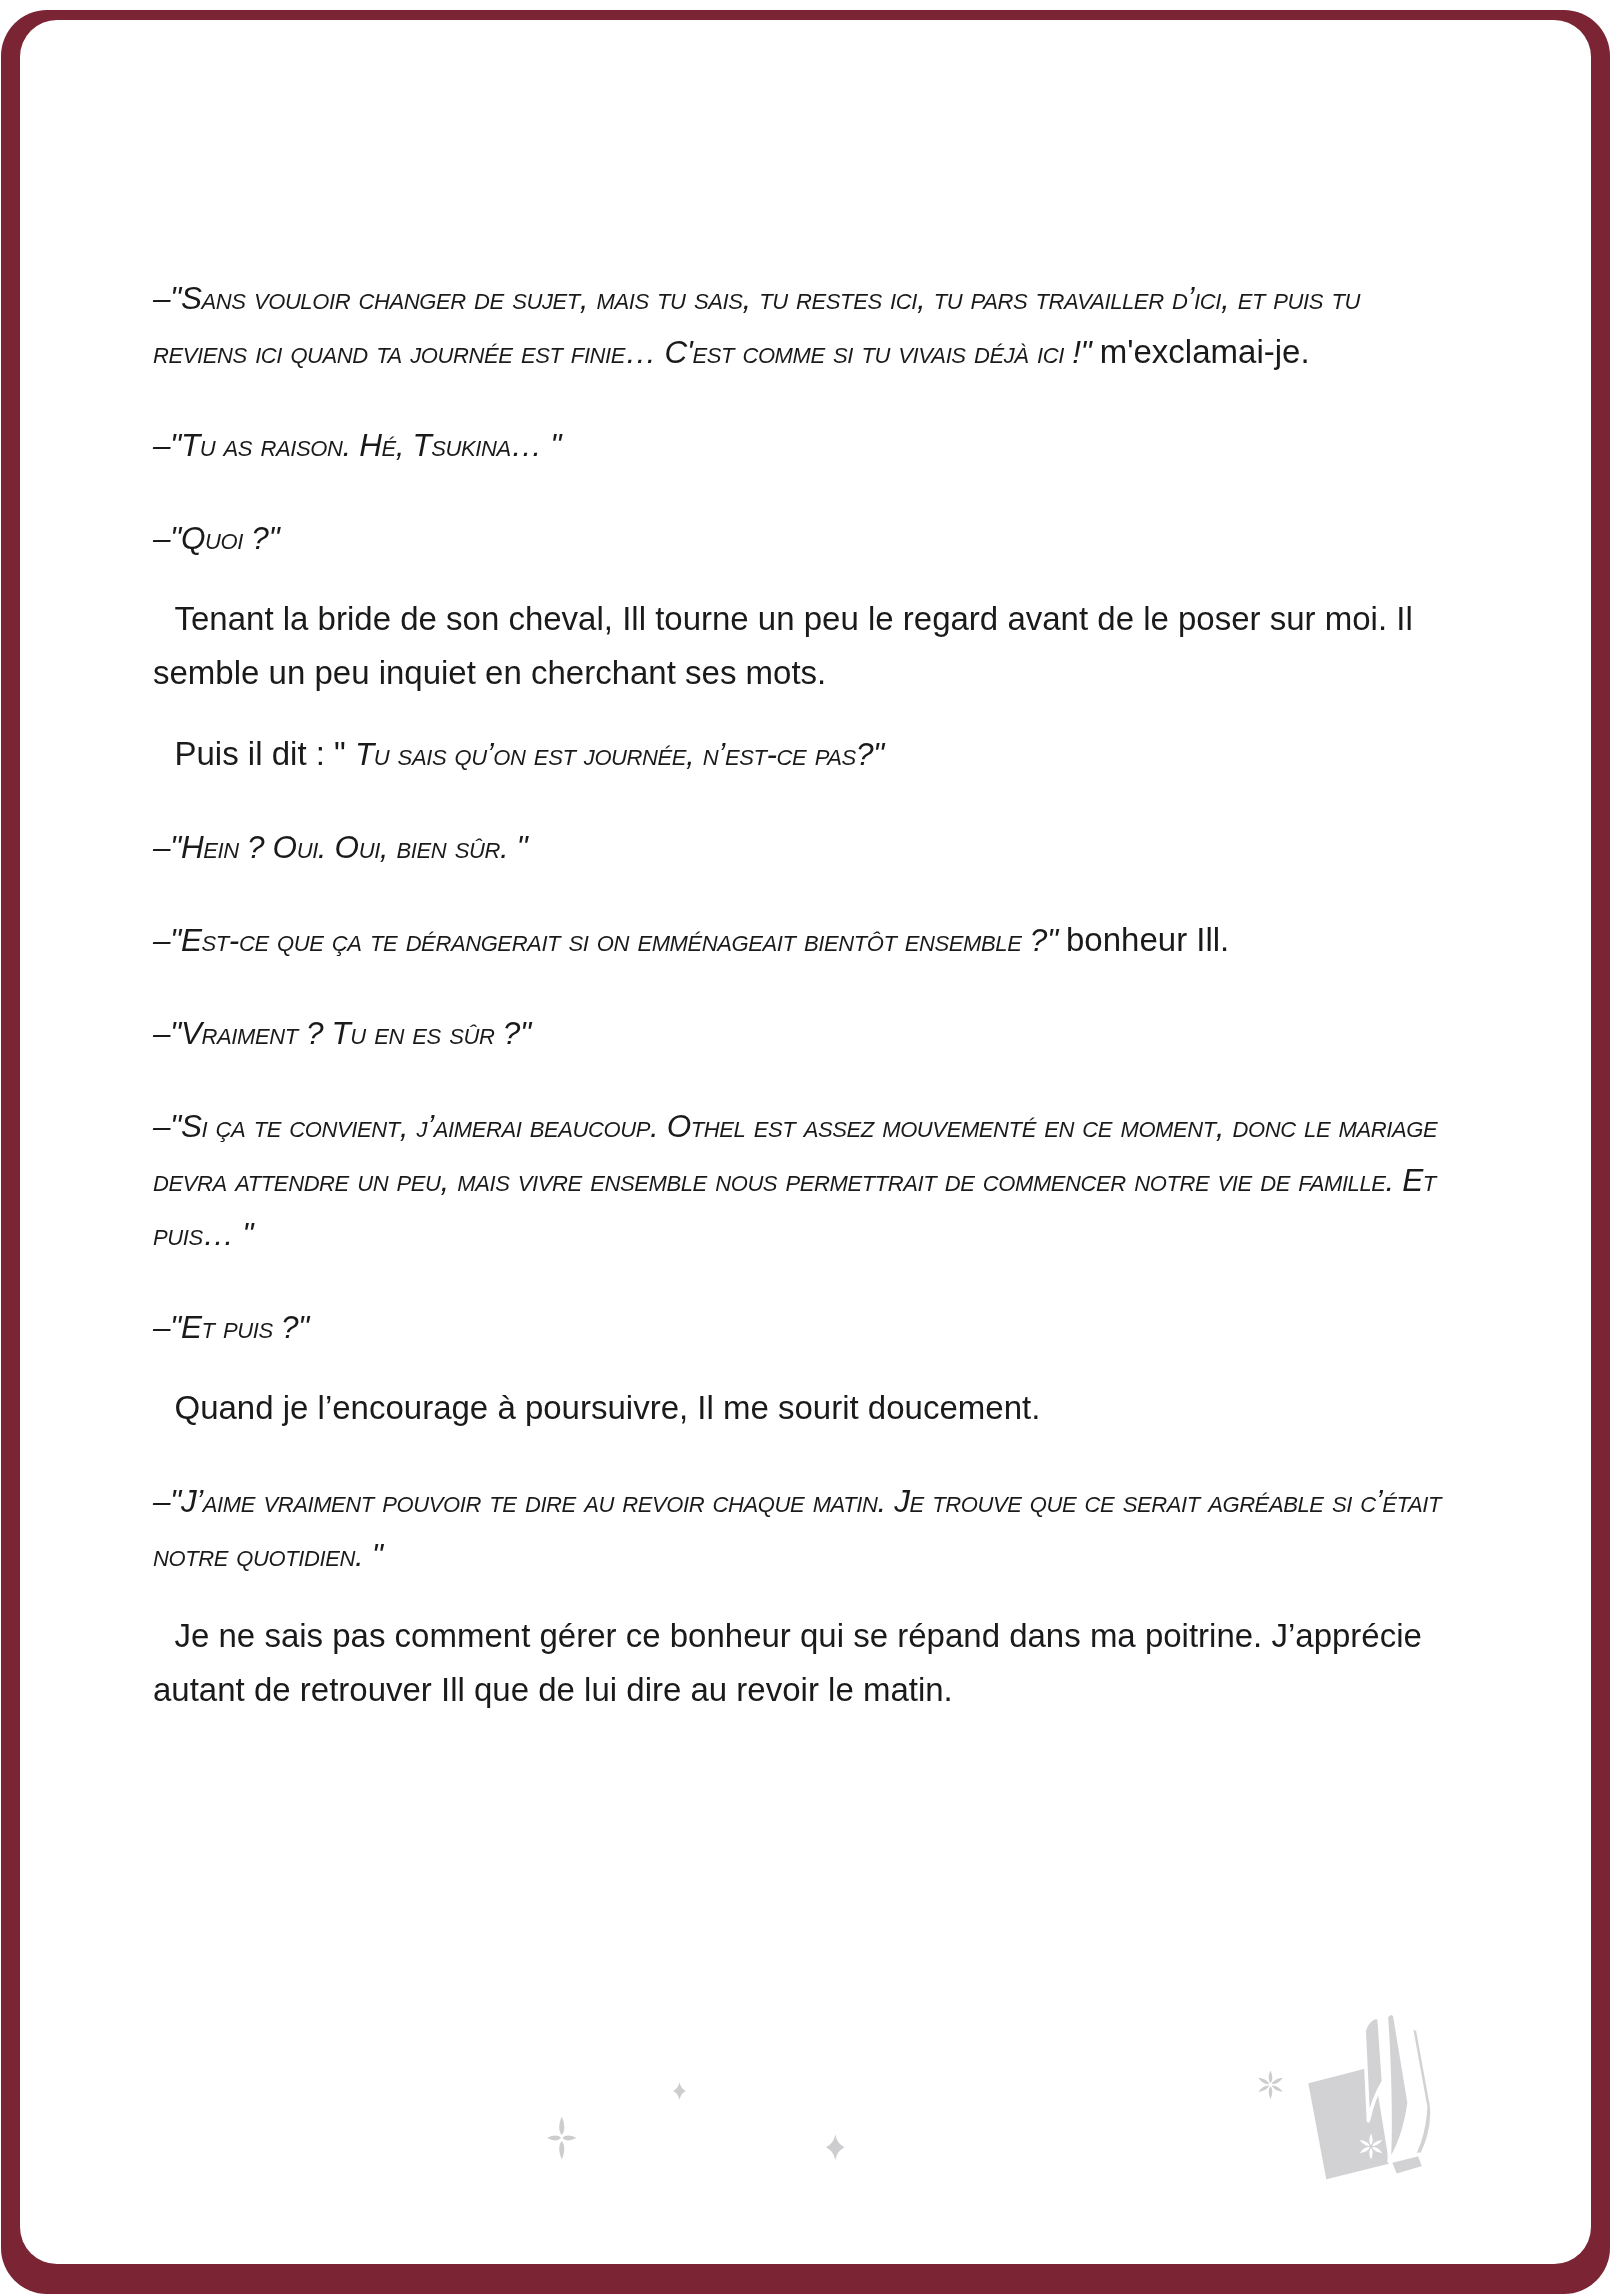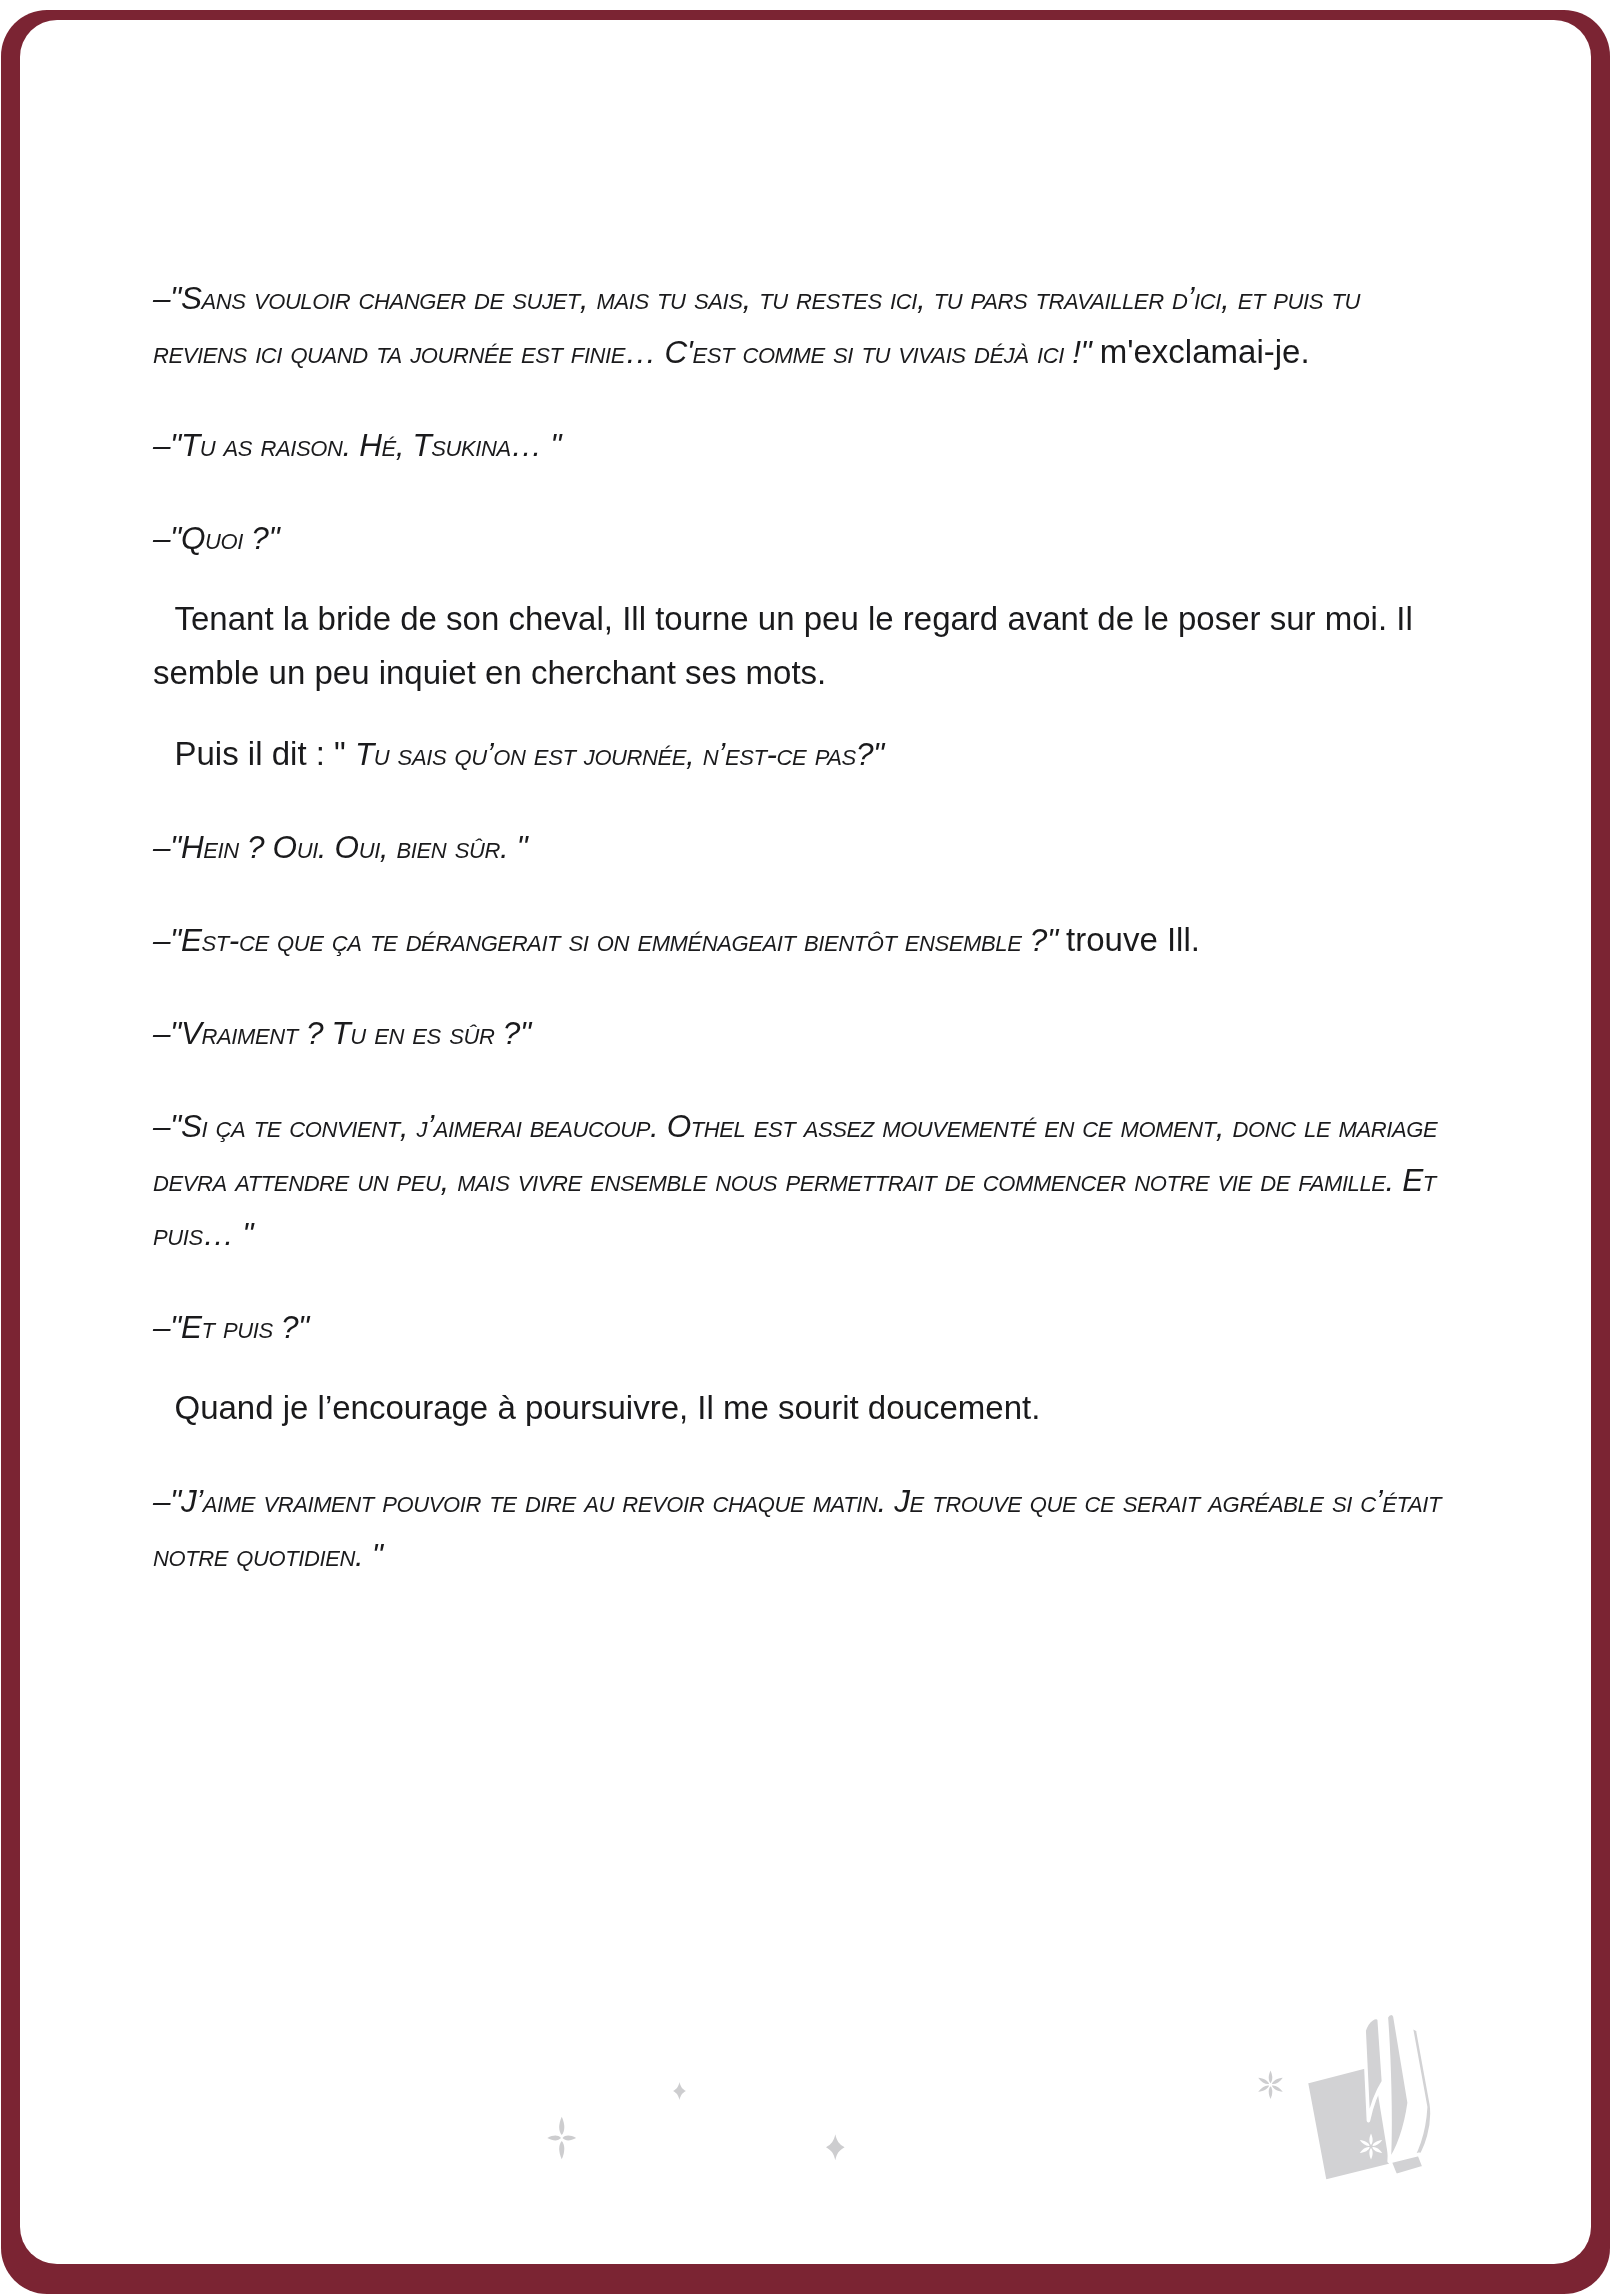--- a/index.html
+++ b/index.html
@@ -60,26 +60,27 @@
   <div class="frame" style="background: rgb(123, 36, 51);"></div>
 
   <div class="page" style="background: rgb(255, 255, 255);">
     <div class="text-content" style="color: rgb(26, 26, 28);">
         <p class="para"><span class="dlg">–"Sans vouloir changer de sujet, mais tu sais, tu restes ici, tu pars travailler d’ici, et puis tu reviens ici quand ta journée est finie… C'est comme si tu vivais déjà ici !" </span><span class="nar">m'exclamai-je.</span></p>
         <p class="para gap"><span class="dlg">–"Tu as raison. Hé, Tsukina… "</span></p>
         <p class="para gap"><span class="dlg">–"Quoi ?"</span></p>
         <p class="para gap indent"><span class="nar">Tenant la bride de son cheval, Ill tourne un peu le regard avant de le poser sur moi. Il semble un peu inquiet en cherchant ses mots.</span></p>
         <p class="para indent"><span class="nar">Puis il dit : " </span><span class="dlg">Tu sais qu’on est journée, n’est-ce pas?"</span></p>
         <p class="para gap"><span class="dlg">–"Hein ? Oui. Oui, bien sûr. "</span></p>
-        <p class="para gap"><span class="dlg">–"Est-ce que ça te dérangerait si on emménageait bientôt ensemble ?" </span><span class="nar">trouve Ill.</span></p>
+        <p class="para gap"><span class="dlg">–"Est-ce que ça te dérangerait si on emménageait bientôt ensemble ?" </span><span class="nar">bonheur Ill.</span></p>
         <p class="para gap"><span class="dlg">–"Vraiment ? Tu en es sûr ?"</span></p>
         <p class="para gap"><span class="dlg">–"Si ça te convient, j’aimerai beaucoup. Othel est assez mouvementé en ce moment, donc le mariage devra attendre un peu, mais vivre ensemble nous permettrait de commencer notre vie de famille. Et puis… "</span></p>
         <p class="para gap"><span class="dlg">–"Et puis ?"</span></p>
         <p class="para gap indent"><span class="nar">Quand je l’encourage à poursuivre, Il me sourit doucement.</span></p>
         <p class="para gap"><span class="dlg">–"J’aime vraiment pouvoir te dire au revoir chaque matin. Je trouve que ce serait agréable si c’était notre quotidien. "</span></p>
+        <p class="para gap indent"><span class="nar">Je ne sais pas comment gérer ce bonheur qui se répand dans ma poitrine. J’apprécie autant de retrouver Ill que de lui dire au revoir le matin.</span></p>
       </div>
   </div>
 
   <svg class="decoration plus-sparkle" viewBox="0 0 40 58" aria-hidden="true">
     <g class="spark-fill" fill="#cdcdcf">
       <path d="M20,1 C24.5,11 24.5,20 20,25 C15.5,20 15.5,11 20,1 Z"></path>
       <path d="M20,57 C24.5,47 24.5,38 20,33 C15.5,38 15.5,47 20,57 Z"></path>
       <path d="M1,29 C9,24.8 15,24.8 19,29 C15,33.2 9,33.2 1,29 Z"></path>
       <path d="M39,29 C31,24.8 25,24.8 21,29 C25,33.2 31,33.2 39,29 Z"></path>
     </g>

